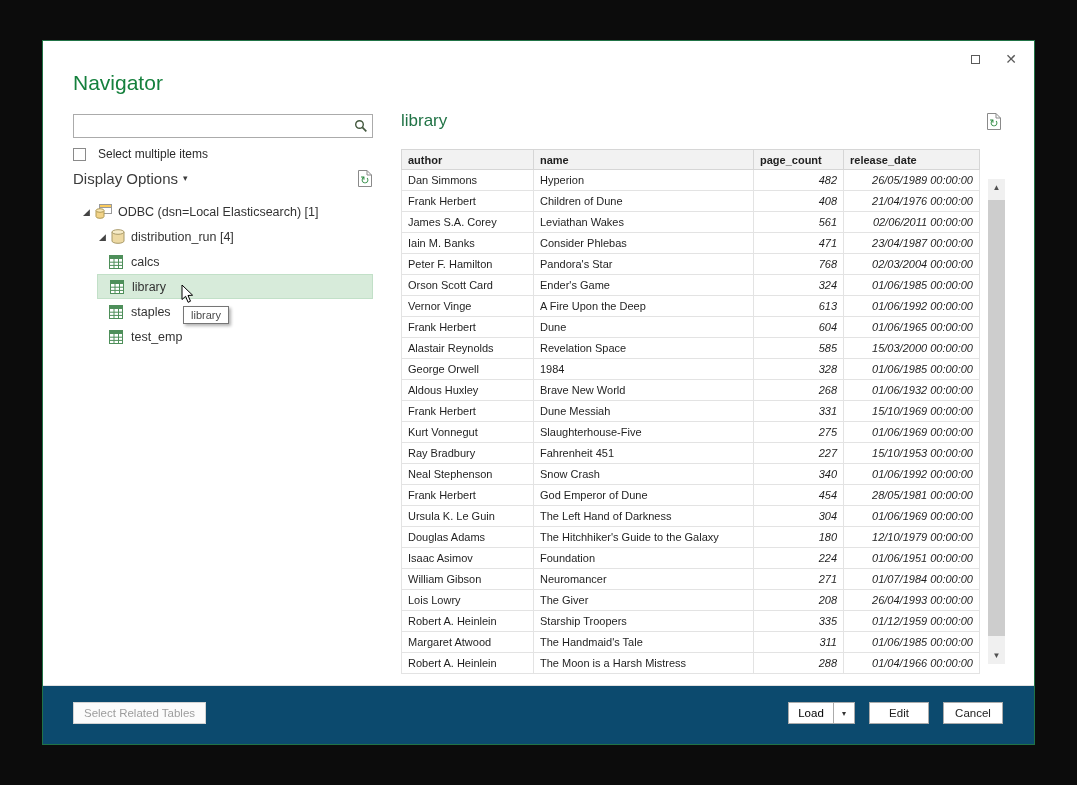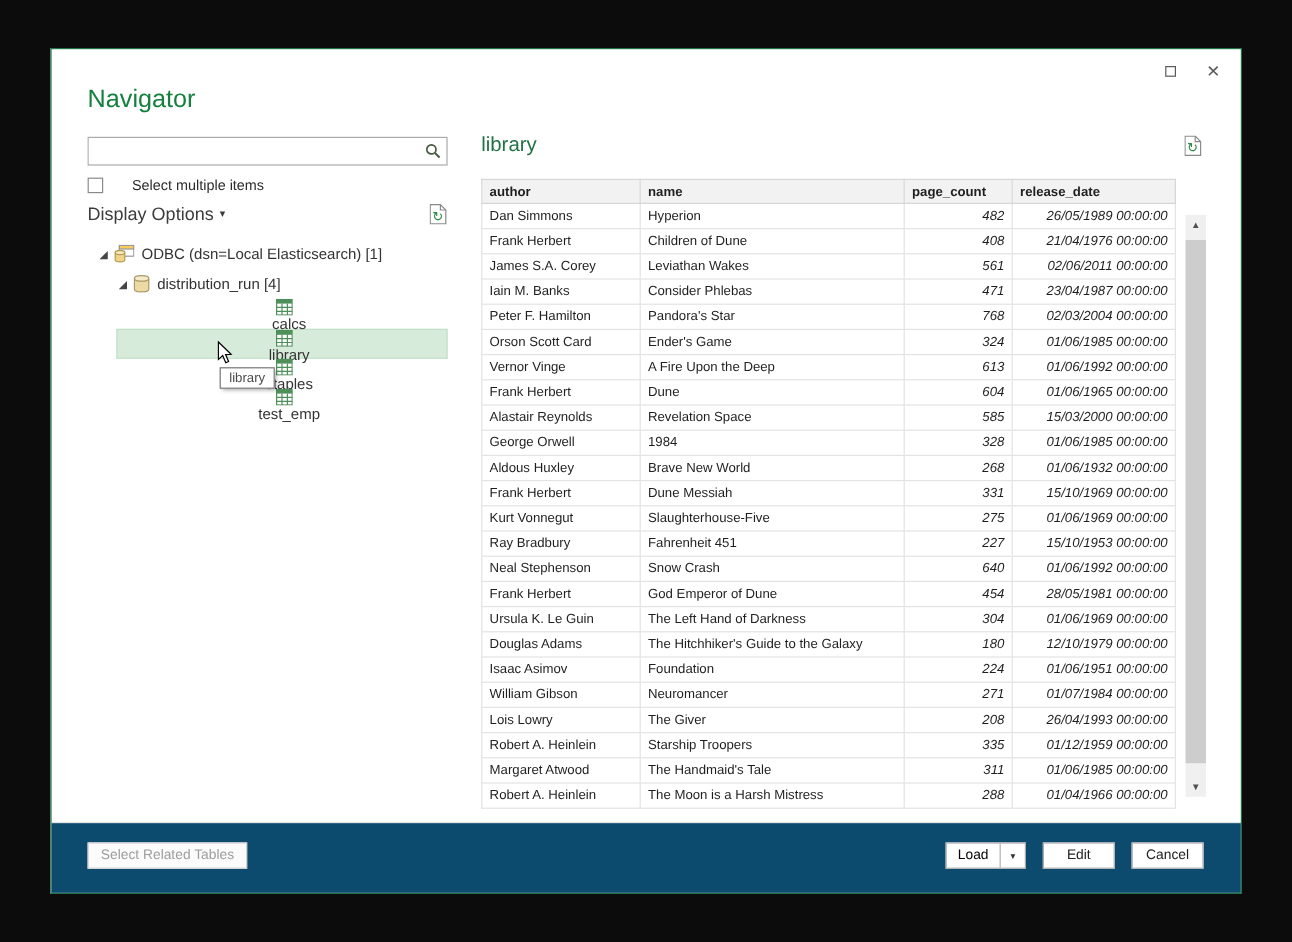--- a/index.html
+++ b/index.html
@@ -21,38 +21,38 @@
   .nav-title { position: absolute; left: 30px; top: 30px; font-size: 21px; color: #15803d; font-weight: 400; }
   .preview-title { position: absolute; left: 358px; top: 70px; font-size: 17px; color: #217346; }
 
   
   .search-box { position: absolute; left: 30px; top: 73px; width: 300px; height: 24px;
                 border: 1px solid #ababab; background: #fff; display: flex; align-items: center; }
   .search-box input { flex: 1; border: 0; outline: none; height: 20px; padding: 0 6px; font-size: 12px;
                       font-family: "Liberation Sans", sans-serif; }
   .search-icon { width: 22px; display: flex; align-items: center; justify-content: center; }
 
-  .check-row { position: absolute; left: 30px; top: 106px; display: flex; align-items: center; gap: 24px; }
+  .check-row { position: absolute; left: 30px; top: 106px; display: flex; align-items: center; gap: 12px; }
   .checkbox { width: 13px; height: 13px; border: 1px solid #8a8a8a; background: #fff; }
   .check-label { font-size: 12px; color: #2b2b2b; }
 
   .options-row { position: absolute; left: 30px; top: 128px; width: 300px; height: 18px;
                  display: flex; align-items: center; }
   .options-label { font-size: 15px; color: #3c3c3c; }
   .options-caret { font-size: 9px; color: #3c3c3c; margin-left: 5px; }
   .pane-refresh { margin-left: auto; display: flex; align-items: center; }
 
   
   .tree { position: absolute; left: 30px; top: 158px; width: 300px; font-size: 12.5px; color: #333; }
   .tree-row { height: 25px; display: flex; align-items: center; }
   .tree-row .expander { width: 12px; font-size: 9px; color: #444; margin-left: 10px; }
   .tree-row.lvl2 .expander { margin-left: 26px; }
   .tree-row .icon { display: flex; align-items: center; margin-right: 6px; }
   .tree-row .lbl { white-space: nowrap; }
-  .tree-row.child { margin-left: 24px; width: 276px; padding-left: 12px; flex-direction: column; }
+  .tree-row.child { margin-left: 24px; width: 276px; padding-left: 12px; }
   .tree-row.child .icon { margin-right: 8px; }
   .tree-row.child.selected { background: #d7ebda; border: 1px solid #c2e0c8; }
 
   
   .tooltip { position: absolute; left: 140px; top: 265px; background: #ffffff; border: 1px solid #767676;
              font-size: 11px; color: #4a4a4a; padding: 2px 7px; box-shadow: 2px 2px 3px rgba(0,0,0,.3);
              z-index: 40; }
   .cursor { position: absolute; left: 138px; top: 243px; z-index: 50; }
 
   
@@ -326,21 +326,21 @@
           </tr>
           <tr>
             <td class="col0">Ray Bradbury</td>
             <td class="col1">Fahrenheit 451</td>
             <td class="col2">227</td>
             <td class="col3">15/10/1953 00:00:00</td>
           </tr>
           <tr>
             <td class="col0">Neal Stephenson</td>
             <td class="col1">Snow Crash</td>
-            <td class="col2">640</td>
+            <td class="col2">340</td>
             <td class="col3">01/06/1992 00:00:00</td>
           </tr>
           <tr>
             <td class="col0">Frank Herbert</td>
             <td class="col1">God Emperor of Dune</td>
             <td class="col2">454</td>
             <td class="col3">28/05/1981 00:00:00</td>
           </tr>
           <tr>
             <td class="col0">Ursula K. Le Guin</td>

